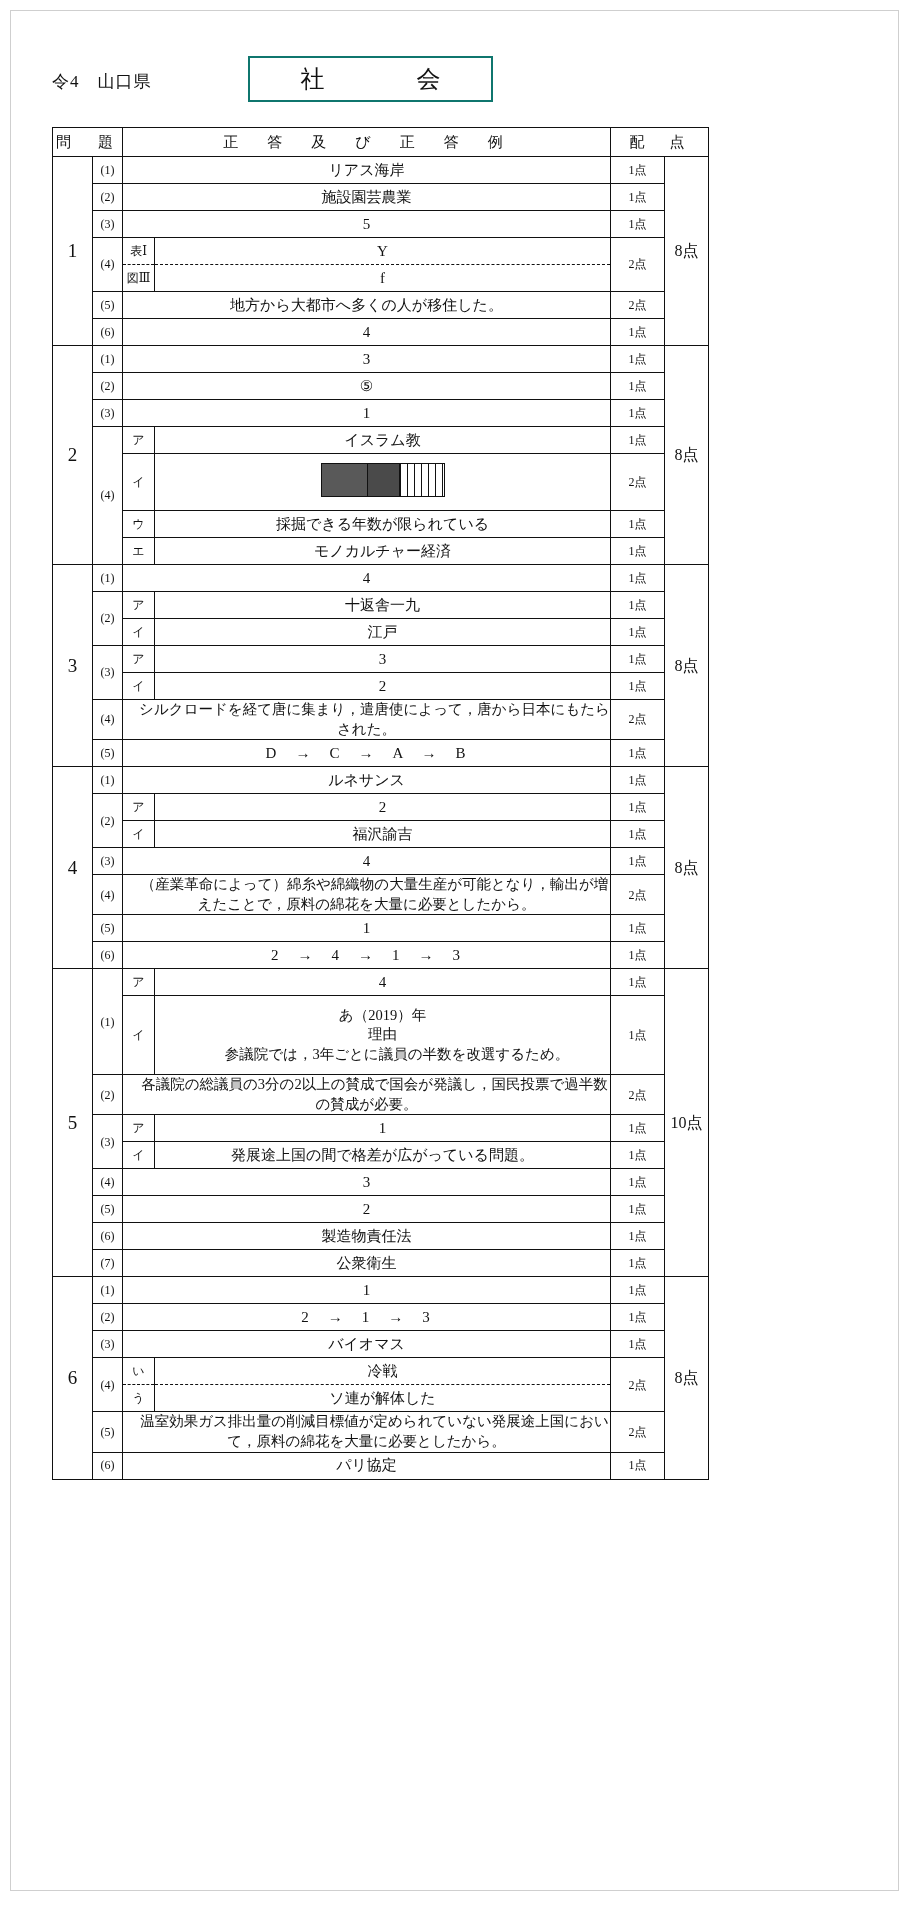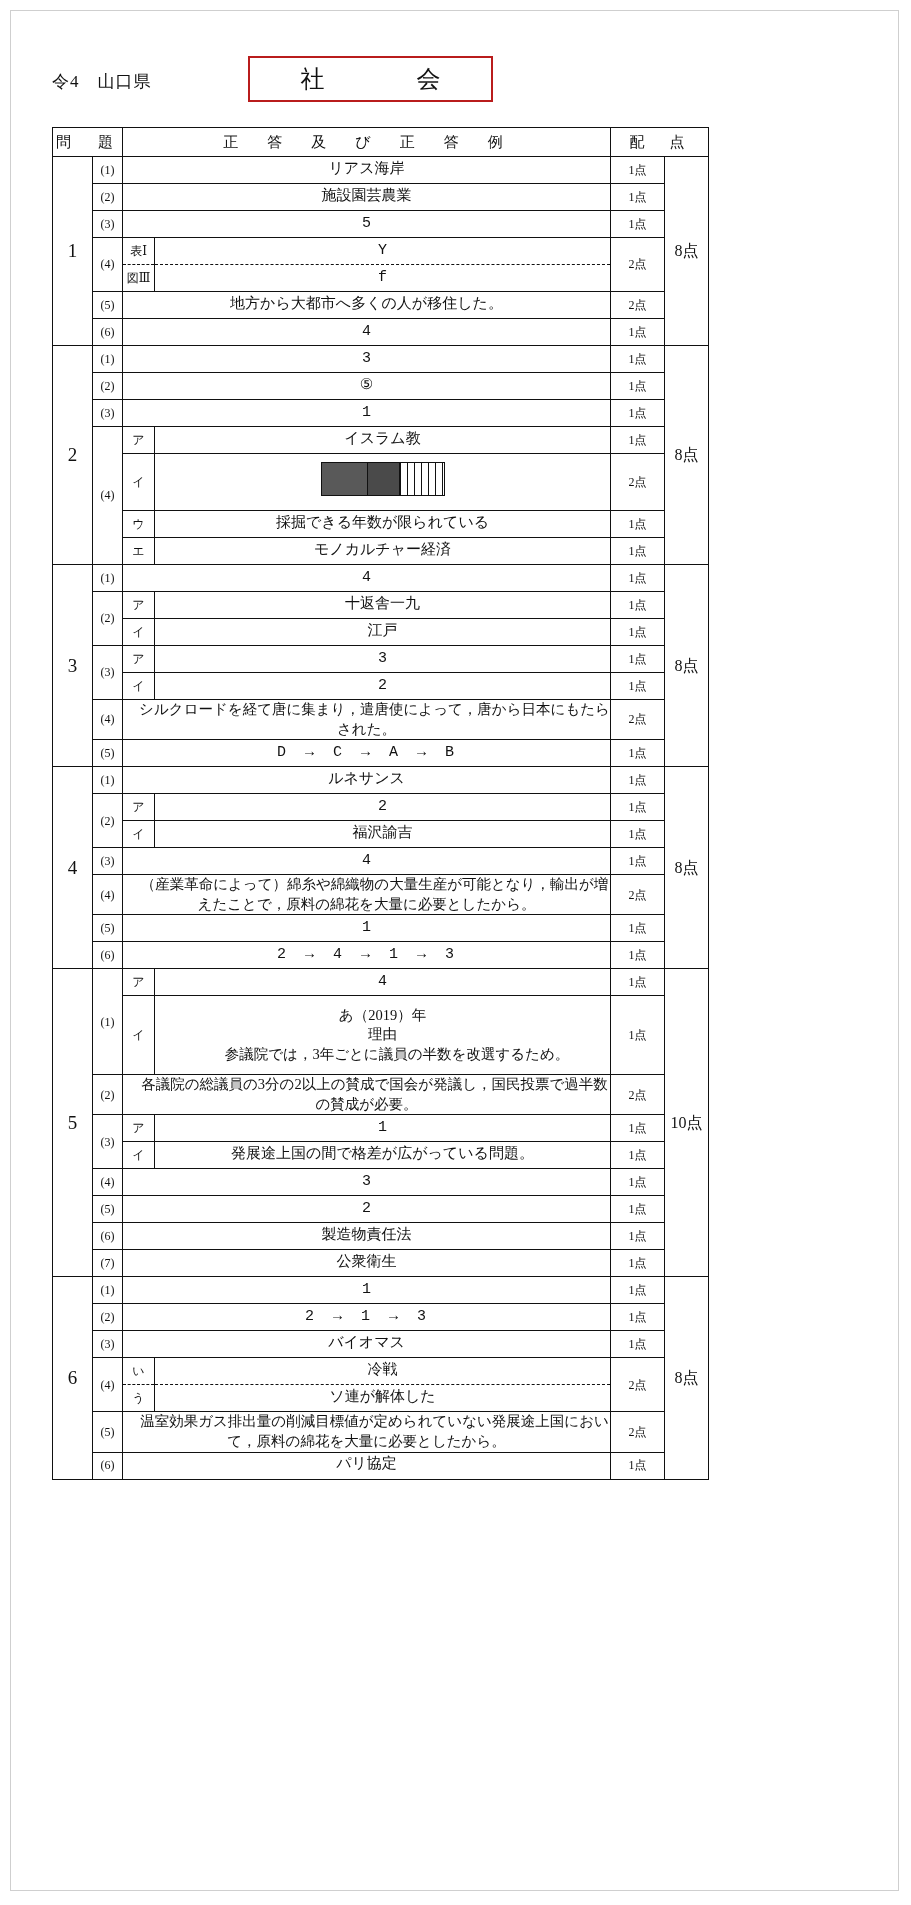--- a/index.html
+++ b/index.html
@@ -42,21 +42,21 @@
     font-size: 17px;
     letter-spacing: 1px;
     white-space: nowrap;
   }
   .title-box {
     position: absolute;
     left: 248px;
     top: 0px;
     width: 245px;
     height: 46px;
-    border: 2px solid #b91c1c;
+    border: 2px solid #0f766e;
     box-sizing: border-box;
     display: flex;
     align-items: center;
     justify-content: center;
   }
   .title-box .title-text {
     font-size: 24px;
     letter-spacing: 34px;
     text-indent: 34px;
     font-weight: 500;
@@ -95,21 +95,20 @@
   .hdr .h-haiten { letter-spacing: 5px; text-indent: 5px; }
 
   .row td { height: 26px; }
   .big-no {
     font-size: 19px;
     font-weight: 500;
   }
   .sub-no { font-size: 12px; }
   .ans-cell {
     font-size: 15px;
-    font-family: Liberation Mono, monospace;
   }
   .ans-left {
     text-align: left;
     padding: 3px 10px 3px 14px;
     line-height: 1.55;
     font-size: 14.5px;
   }
   .ans-indent {
     text-indent: 16px;
   }

